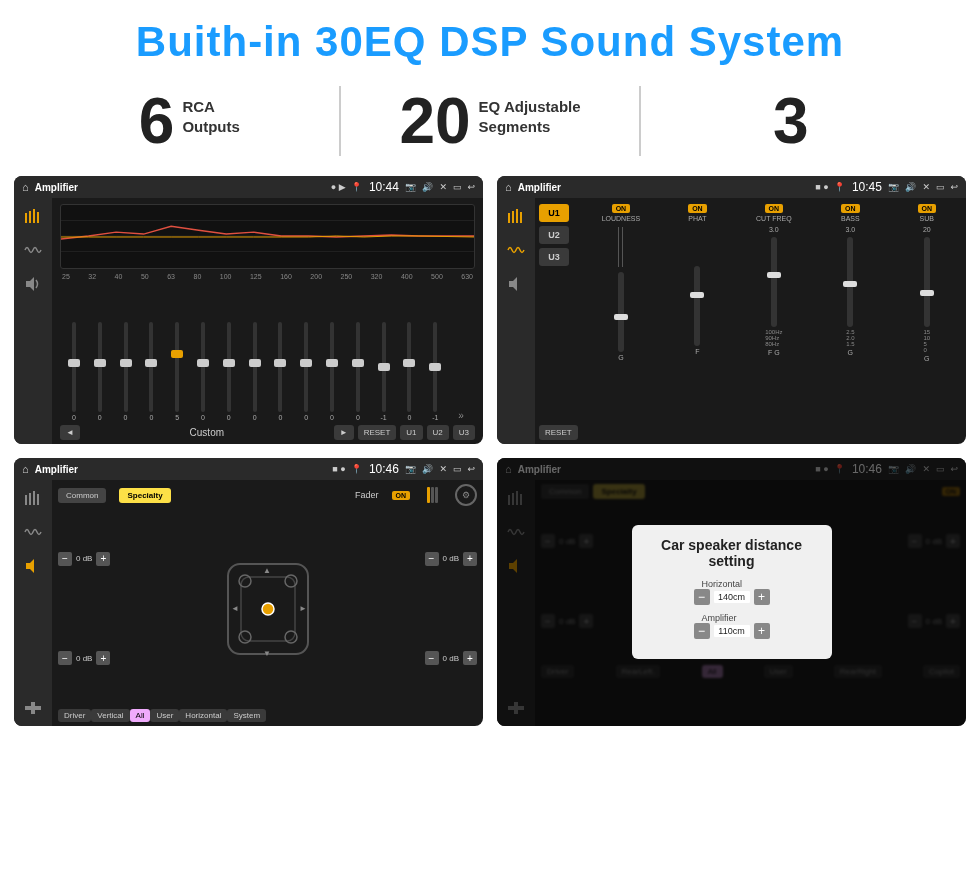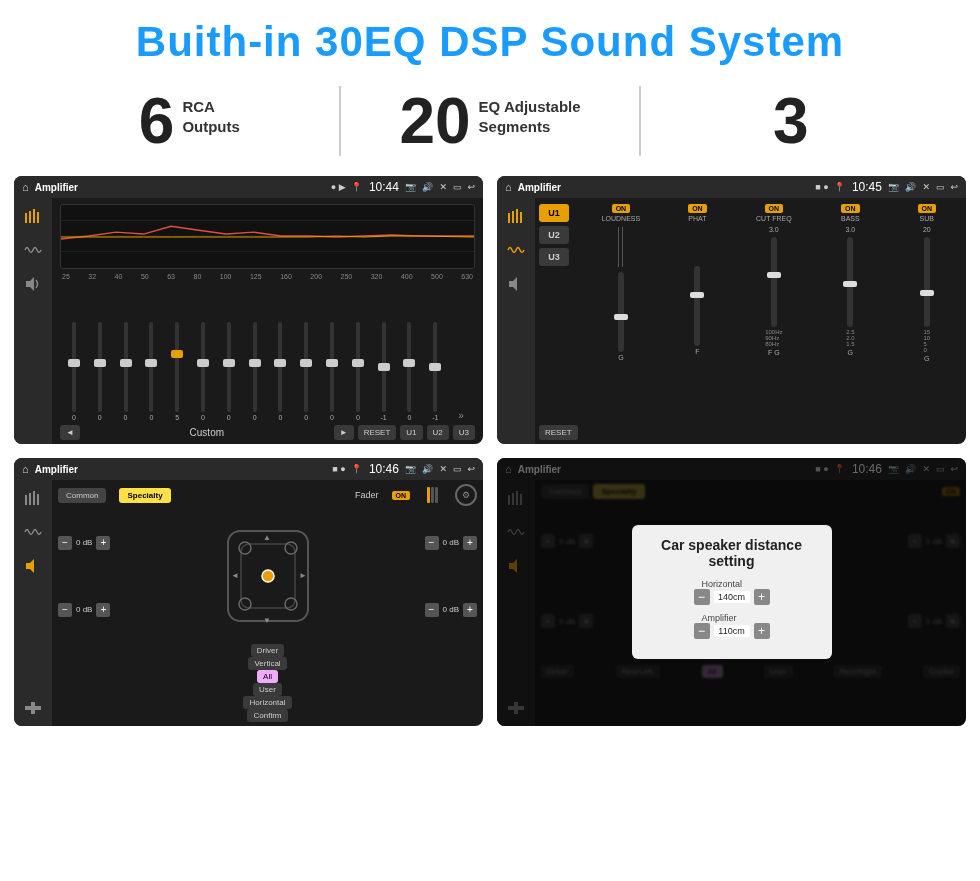--- a/index.html
+++ b/index.html
@@ -310,21 +310,20 @@
       font-size: 8px;
       padding: 2px 6px;
     }
     .zone-btn.active {
       background: #f0abfc;
       color: #000;
     }
     .fader-bottom {
       display: flex;
       align-items: center;
-      flex-direction: column;
     }
 
     
     .dialog-overlay {
       position: absolute;
       top: 0; left: 0; right: 0; bottom: 0;
       background: rgba(0,0,0,0.6);
       display: flex;
       align-items: center;
       justify-content: center;
@@ -825,21 +824,21 @@
             </div>
           </div>
         </div>
 
         <div class="fader-bottom">
           <button class="zone-btn">Driver</button>
           <button class="zone-btn">Vertical</button>
           <button class="zone-btn active">All</button>
           <button class="zone-btn">User</button>
           <button class="zone-btn">Horizontal</button>
-          <button class="zone-btn">Confirm</button>
+          <button class="zone-btn">System</button>
         </div>
       </div>
     </div>
   </div>
 
   <div class="screen" style="position:relative;">
     <div class="screen-topbar">
       <span class="topbar-home">⌂</span>
       <span class="topbar-title">Amplifier</span>
       <span class="topbar-icon">■ ●</span>

